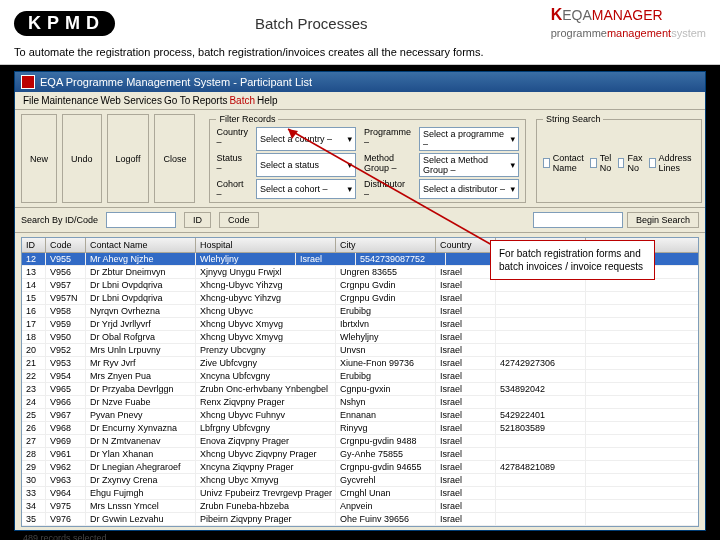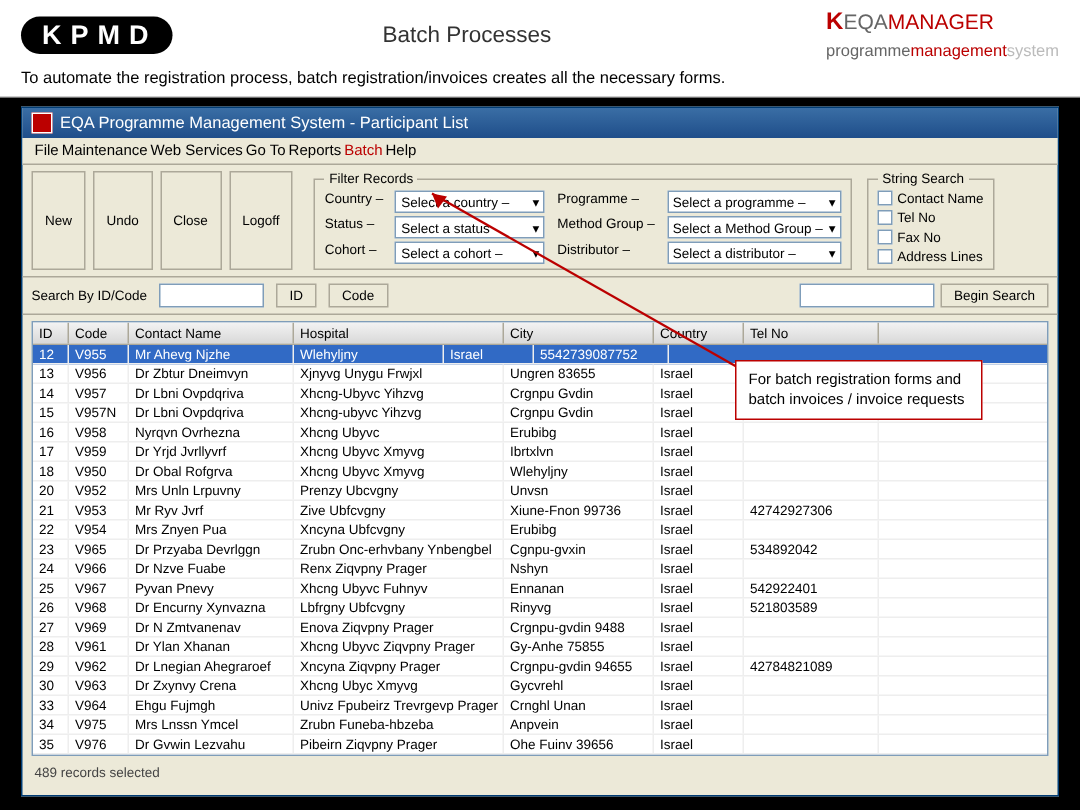--- a/index.html
+++ b/index.html
@@ -19,21 +19,21 @@
 .tb .ico{width:14px;height:14px;background:#b00;margin-right:5px;border:1px solid #fff}
 .menu{display:flex;gap:2px;font-size:10px;padding:3px 8px;background:#ece9d8;border-bottom:1px solid #aca899}
 .menu span[data-highlight]{color:#b00;}
 .tools{display:flex;padding:4px 6px;gap:10px;font-size:9px;border-bottom:1px solid #aca899}
 .btnrow{display:flex;gap:5px}
 .btn{background:#ece9d8;border:1px solid #aca899;padding:2px 8px;font-size:9px;cursor:pointer}
 .filters{border:1px solid #aca899;padding:3px 6px;margin-left:4px;display:grid;grid-template-columns:auto auto auto auto;gap:2px 8px;font-size:9px;position:relative}
 .filters legend{font-size:9px;padding:0 3px}
 .sel{border:1px solid #7f9db9;background:#fff;padding:1px 3px;font-size:9px;min-width:100px;display:flex;justify-content:space-between;align-items:center}
 .sel::after{content:"▾";color:#000;margin-left:4px}
-.srch{border:1px solid #aca899;padding:3px 6px;display:flex;flex-direction:column;gap:3px;font-size:9px}
+.srch{border:1px solid #aca899;padding:3px 6px;display:flex;flex-direction:row;gap:3px;font-size:9px}
 .srch legend{font-size:9px;padding:0 3px}
 .chk{display:flex;align-items:center;gap:3px;font-size:9px}
 .chk .box{width:10px;height:10px;border:1px solid #7f9db9;background:#fff}
 .row2{display:flex;padding:4px 6px;gap:8px;align-items:center;font-size:9px;border-bottom:1px solid #aca899}
 .txtin{border:1px solid #7f9db9;background:#fff;width:70px;height:16px}
 .grid{background:#fff;margin:4px 6px;border:1px solid #7f9db9;height:290px;overflow:hidden}
 .ghdr{display:flex;background:linear-gradient(#f3f3f3,#d8d8d8);border-bottom:1px solid #aca899}
 .gh{font-size:9px;padding:2px 4px;border-right:1px solid #aca899;white-space:nowrap;overflow:hidden}
 .grow{display:flex;font-size:9px;border-bottom:1px solid #eee}
 .grow.sel-row{background:#316ac5;color:#fff}
@@ -73,22 +73,22 @@
     <span>Go To</span>
     <span>Reports</span>
     <span data-highlight="">Batch</span>
     <span>Help</span>
   </div>
 
   <div class="tools">
     <div class="btnrow">
       <button class="btn">New</button>
       <button class="btn">Undo</button>
+      <button class="btn">Logoff</button>
       <button class="btn">Close</button>
-      <button class="btn">Logoff</button>
     </div>
     <fieldset class="filters">
       <legend>Filter Records</legend>
       <span>Country –</span>
       <div class="sel">
             <span>Select a country –</span>
           </div>
       <span>Programme –</span>
       <div class="sel">
             <span>Select a programme –</span>

